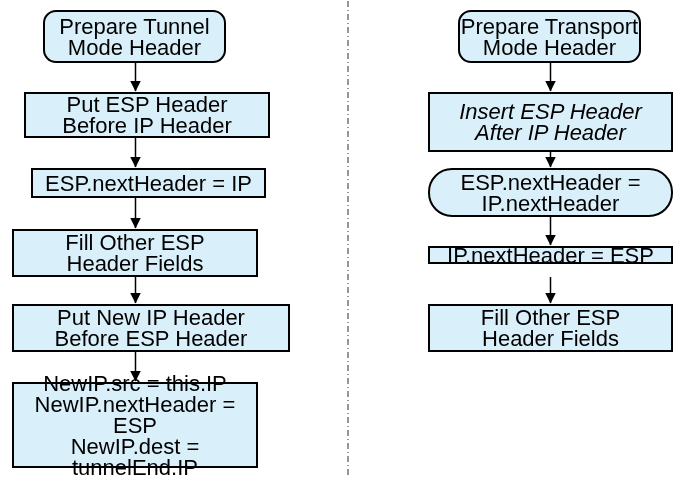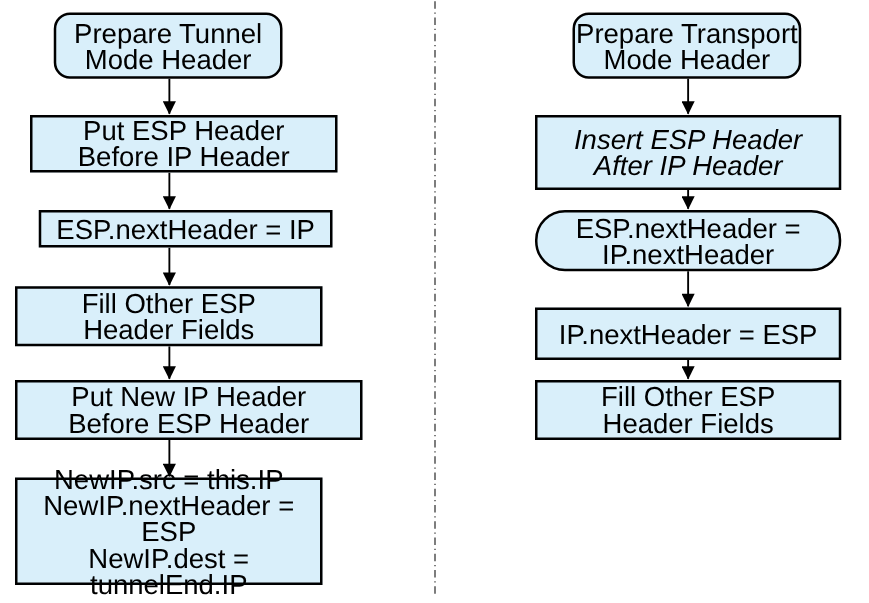--- a/index.html
+++ b/index.html
@@ -56,21 +56,21 @@
   .l1 { left: 24px;  top: 92px;  width: 246px; height: 46px; text-align: center; }
   .l2 { left: 12px;  top: 168px; width: 235px; height: 30px; margin-left: 19px; }
   .l3 { left: 12px;  top: 229px; width: 246px; height: 48px; }
   .l4 { left: 12px;  top: 304px; width: 278px; height: 48px; }
   .l5 { left: 12px;  top: 382px; width: 246px; height: 86px; }
 
   
   .r0 { left: 458px; top: 10px;  width: 183px; height: 53px; }
   .r1 { left: 428px; top: 92px;  width: 245px; height: 60px; font-style: italic; }
   .r2 { left: 428px; top: 168px; width: 245px; height: 49px; border-radius: 24px; }
-  .r3 { left: 428px; top: 246px; width: 245px; height: 42px; }
+  .r3 { left: 428px; top: 246px; width: 245px; height: 18px; }
   .r4 { left: 428px; top: 304px; width: 245px; height: 48px; }
 </style>
 </head>
 <body>
 
 <div class="canvas">
 
   <svg class="connectors" viewBox="0 0 695 482" xmlns="http://www.w3.org/2000/svg">
     <defs>
       <marker id="ah" viewBox="0 0 10 10" refX="9.5" refY="5" markerWidth="8" markerHeight="7" orient="auto-start-reverse">

